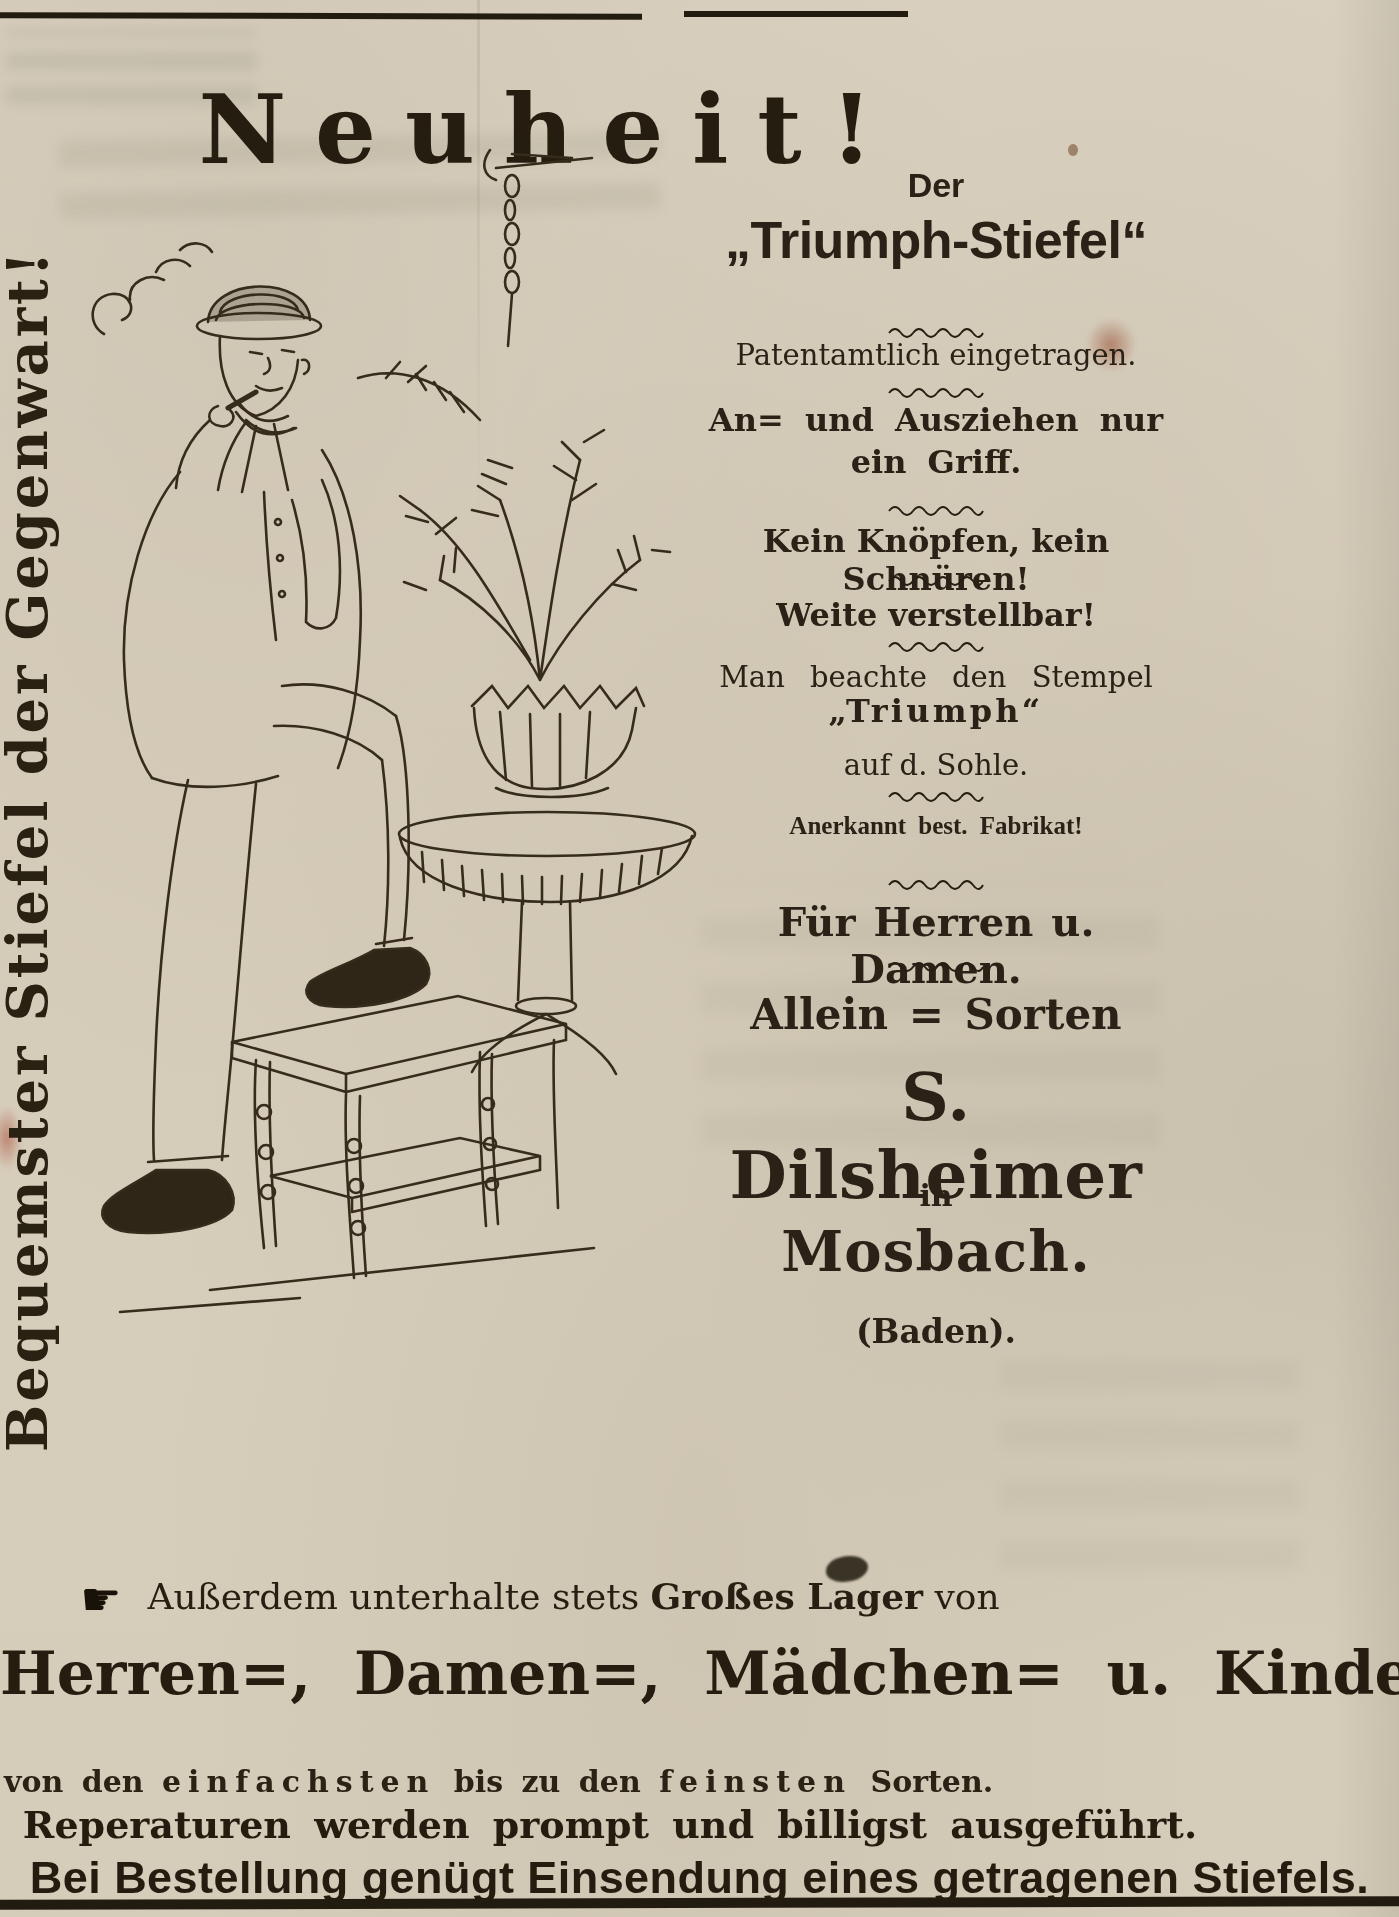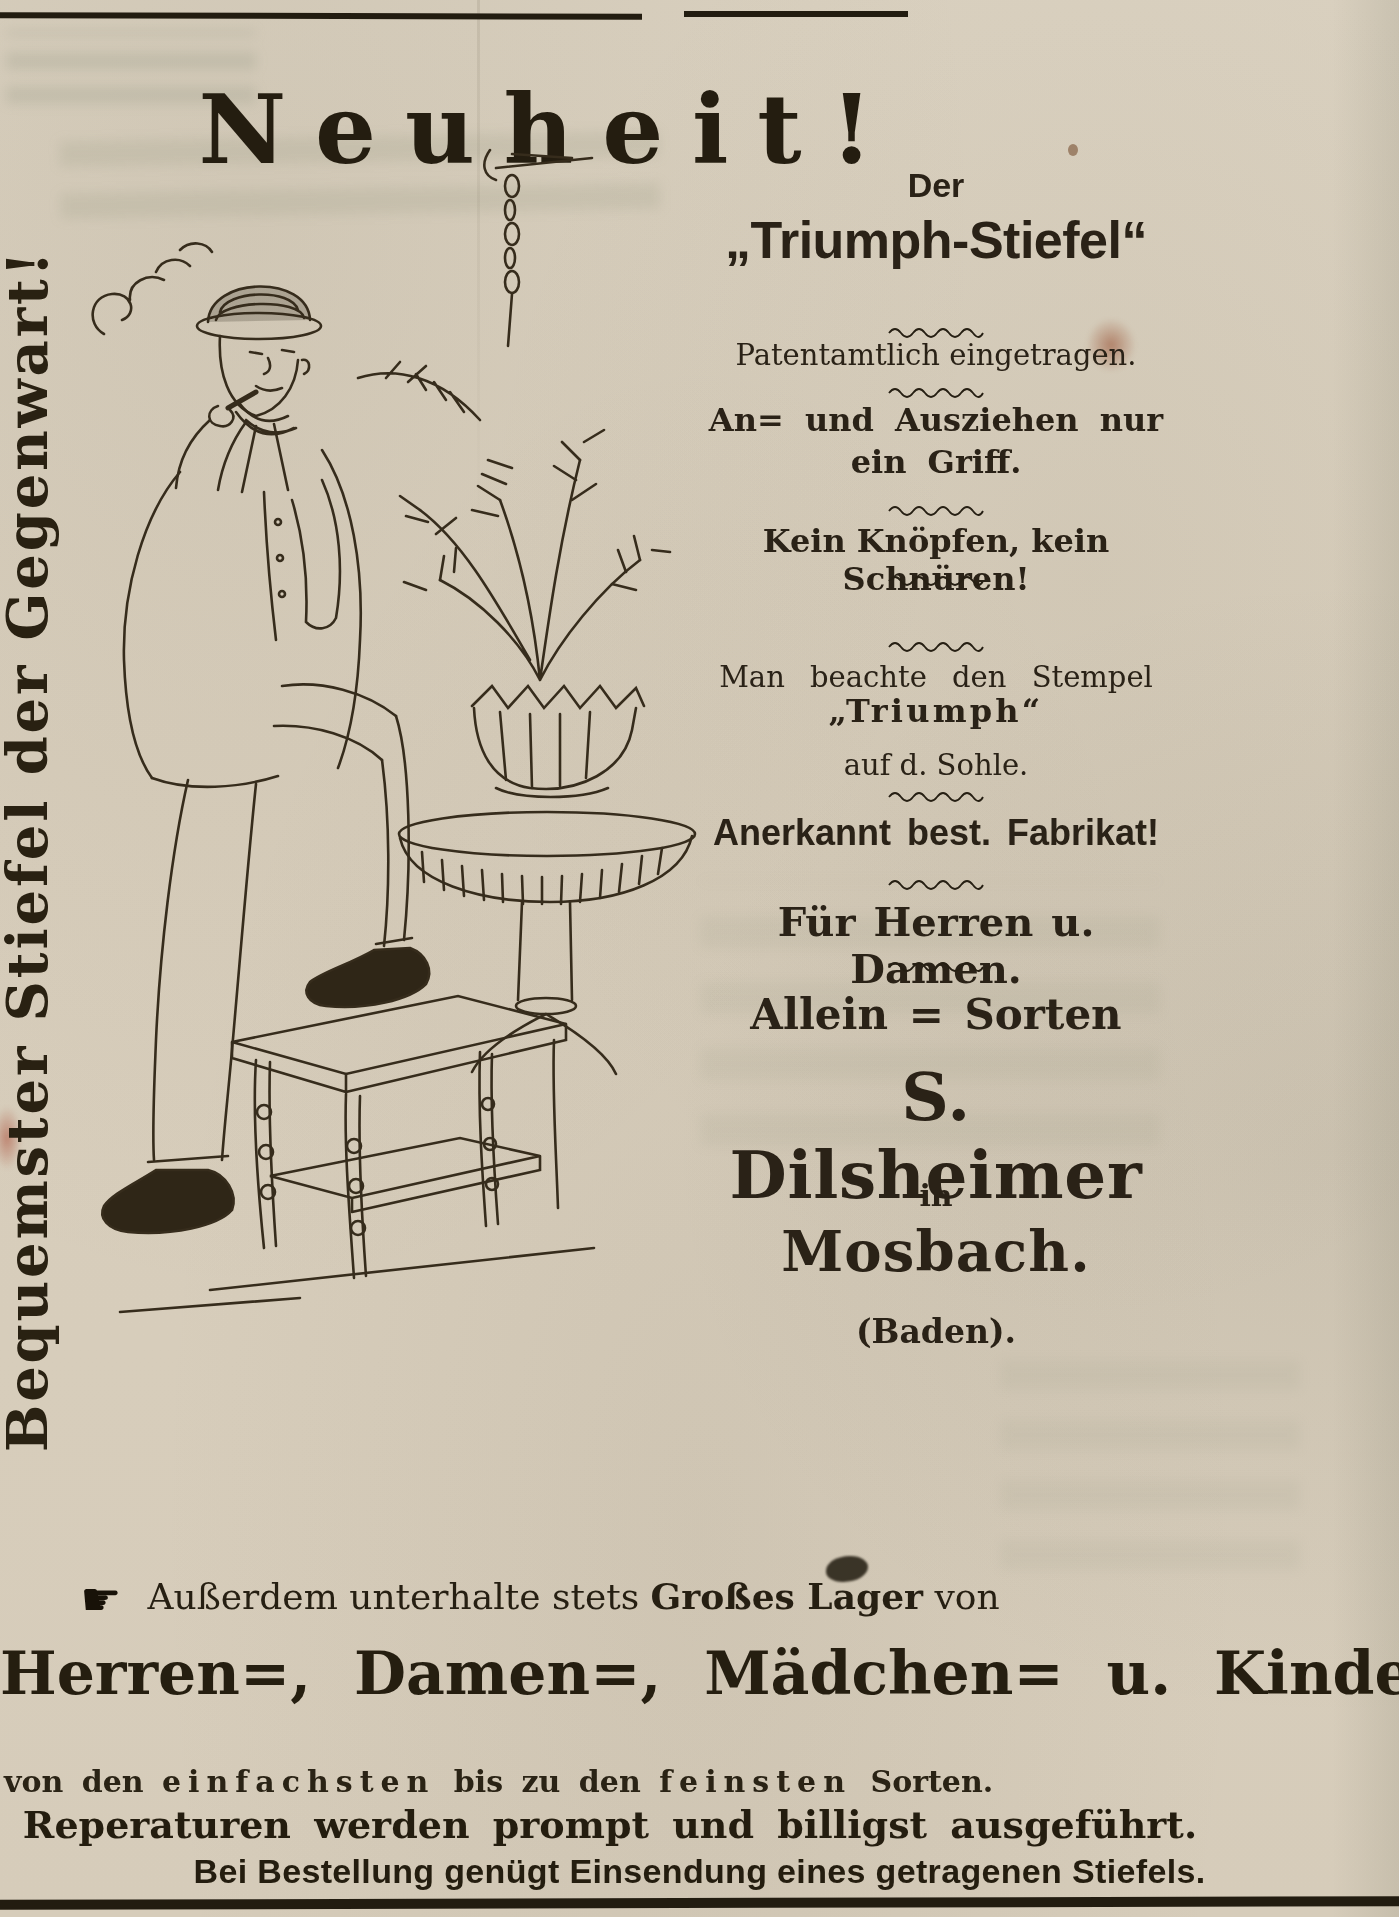--- a/index.html
+++ b/index.html
@@ -35,21 +35,21 @@
   .b{font-weight:bold;}
   .lead-in{top:130px;font-size:34px;}
   .product-name{top:174px;font-size:52px;letter-spacing:-0.5px;}
   .patent{top:302px;font-size:29px;}
   .claim1{top:364px;font-size:32px;word-spacing:10px;line-height:1.3;}
   .claim2{top:486px;font-size:32px;}
   .claim3{top:560px;font-size:32px;}
   .stamp1{top:624px;font-size:29px;word-spacing:16px;}
   .brand{top:656px;font-size:32px;letter-spacing:.10em;}
   .stamp2{top:712px;font-size:29px;}
-  .quality{top:776px;font-size:36px;word-spacing:6px;}
+  .quality{top:776px;font-size:25px;word-spacing:6px;font-family:Liberation Serif, serif;}
   .audience{top:862px;font-size:40px;word-spacing:4px;}
   .seller-label{top:954px;font-size:42px;word-spacing:6px;}
   .seller-name{top:1022px;font-size:66px;letter-spacing:.01em;}
   .seller-in{top:1142px;font-size:30px;}
   .seller-city{top:1182px;font-size:56px;letter-spacing:.02em;}
   .seller-region{top:1276px;font-size:33px;}
   .wavy{position:absolute;left:50%;transform:translateX(-50%);}
   .w1{top:290px;} .w2{top:350px;} .w3{top:468px;} .w4{top:538px;}
   .w5{top:604px;} .w6{top:754px;} .w7{top:842px;} .w8{top:924px;}
   
@@ -58,21 +58,21 @@
   .manicule{font-family:"DejaVu Sans",sans-serif;font-size:46px;vertical-align:-6px;
     margin-right:26px;color:#181208;}
   .products-line{position:absolute;left:0;top:1638px;width:1399px;text-align:center;
     font-size:60px;font-weight:bold;word-spacing:22px;white-space:nowrap;color:#251e10;}
   .range-line{position:absolute;left:4px;top:1764px;width:1000px;text-align:left;
     font-size:30px;font-weight:bold;word-spacing:8px;color:#2a2315;}
   .sperr{letter-spacing:7px;}
   .repairs-line{position:absolute;left:0;top:1802px;width:1220px;text-align:center;
     font-size:38px;font-weight:bold;word-spacing:10px;color:#241d0f;}
   .order-line{position:absolute;left:0;top:1852px;width:1399px;text-align:center;
-    font-family:"Liberation Sans",sans-serif;font-size:34px;font-weight:bold;
+    font-family:"Liberation Sans",sans-serif;font-size:45px;font-weight:bold;
     letter-spacing:.01em;color:#241d0f;}
   
   .illustration{position:absolute;left:60px;top:120px;}
   .illustration path,.illustration ellipse,.illustration line,.illustration circle
     {vector-effect:none;}
   
   .ghost{position:absolute;filter:blur(6px);opacity:.55;pointer-events:none;}
   .g1{left:60px;top:120px;width:600px;height:120px;transform:rotate(-1deg);
       background:repeating-linear-gradient(0deg,transparent 0 26px,rgba(150,152,128,.35) 26px 52px);}
   .g2{left:6px;top:30px;width:250px;height:90px;
@@ -236,20 +236,21 @@
     <div class="rc claim1 serif b">An= und Ausziehen nur ein Griff.</div>
 
     <svg class="wavy w3" width="100" height="12" viewBox="0 0 100 12">
         <path d="M3 7 Q9 -1 15 7 T27 7 T39 7 T51 7 T63 7 T75 7 T87 7 T97 7" stroke="#261f13" stroke-width="1.8" fill="none"></path>
       </svg>
     <div class="rc claim2 serif b">Kein Knöpfen, kein Schnüren!</div>
 
     <svg class="wavy w4" width="100" height="12" viewBox="0 0 100 12">
         <path d="M3 7 Q9 -1 15 7 T27 7 T39 7 T51 7 T63 7 T75 7 T87 7 T97 7" stroke="#261f13" stroke-width="1.8" fill="none"></path>
       </svg>
+    <div class="rc claim3 serif b">Weite verstellbar!</div>
 
     <svg class="wavy w5" width="100" height="12" viewBox="0 0 100 12">
         <path d="M3 7 Q9 -1 15 7 T27 7 T39 7 T51 7 T63 7 T75 7 T87 7 T97 7" stroke="#261f13" stroke-width="1.8" fill="none"></path>
       </svg>
     <div class="rc stamp1 serif">Man beachte den Stempel</div>
     <div class="rc brand serif b">„Triumph“</div>
     <div class="rc stamp2 serif">auf d. Sohle.</div>
 
     <svg class="wavy w6" width="100" height="12" viewBox="0 0 100 12">
         <path d="M3 7 Q9 -1 15 7 T27 7 T39 7 T51 7 T63 7 T75 7 T87 7 T97 7" stroke="#261f13" stroke-width="1.8" fill="none"></path>

